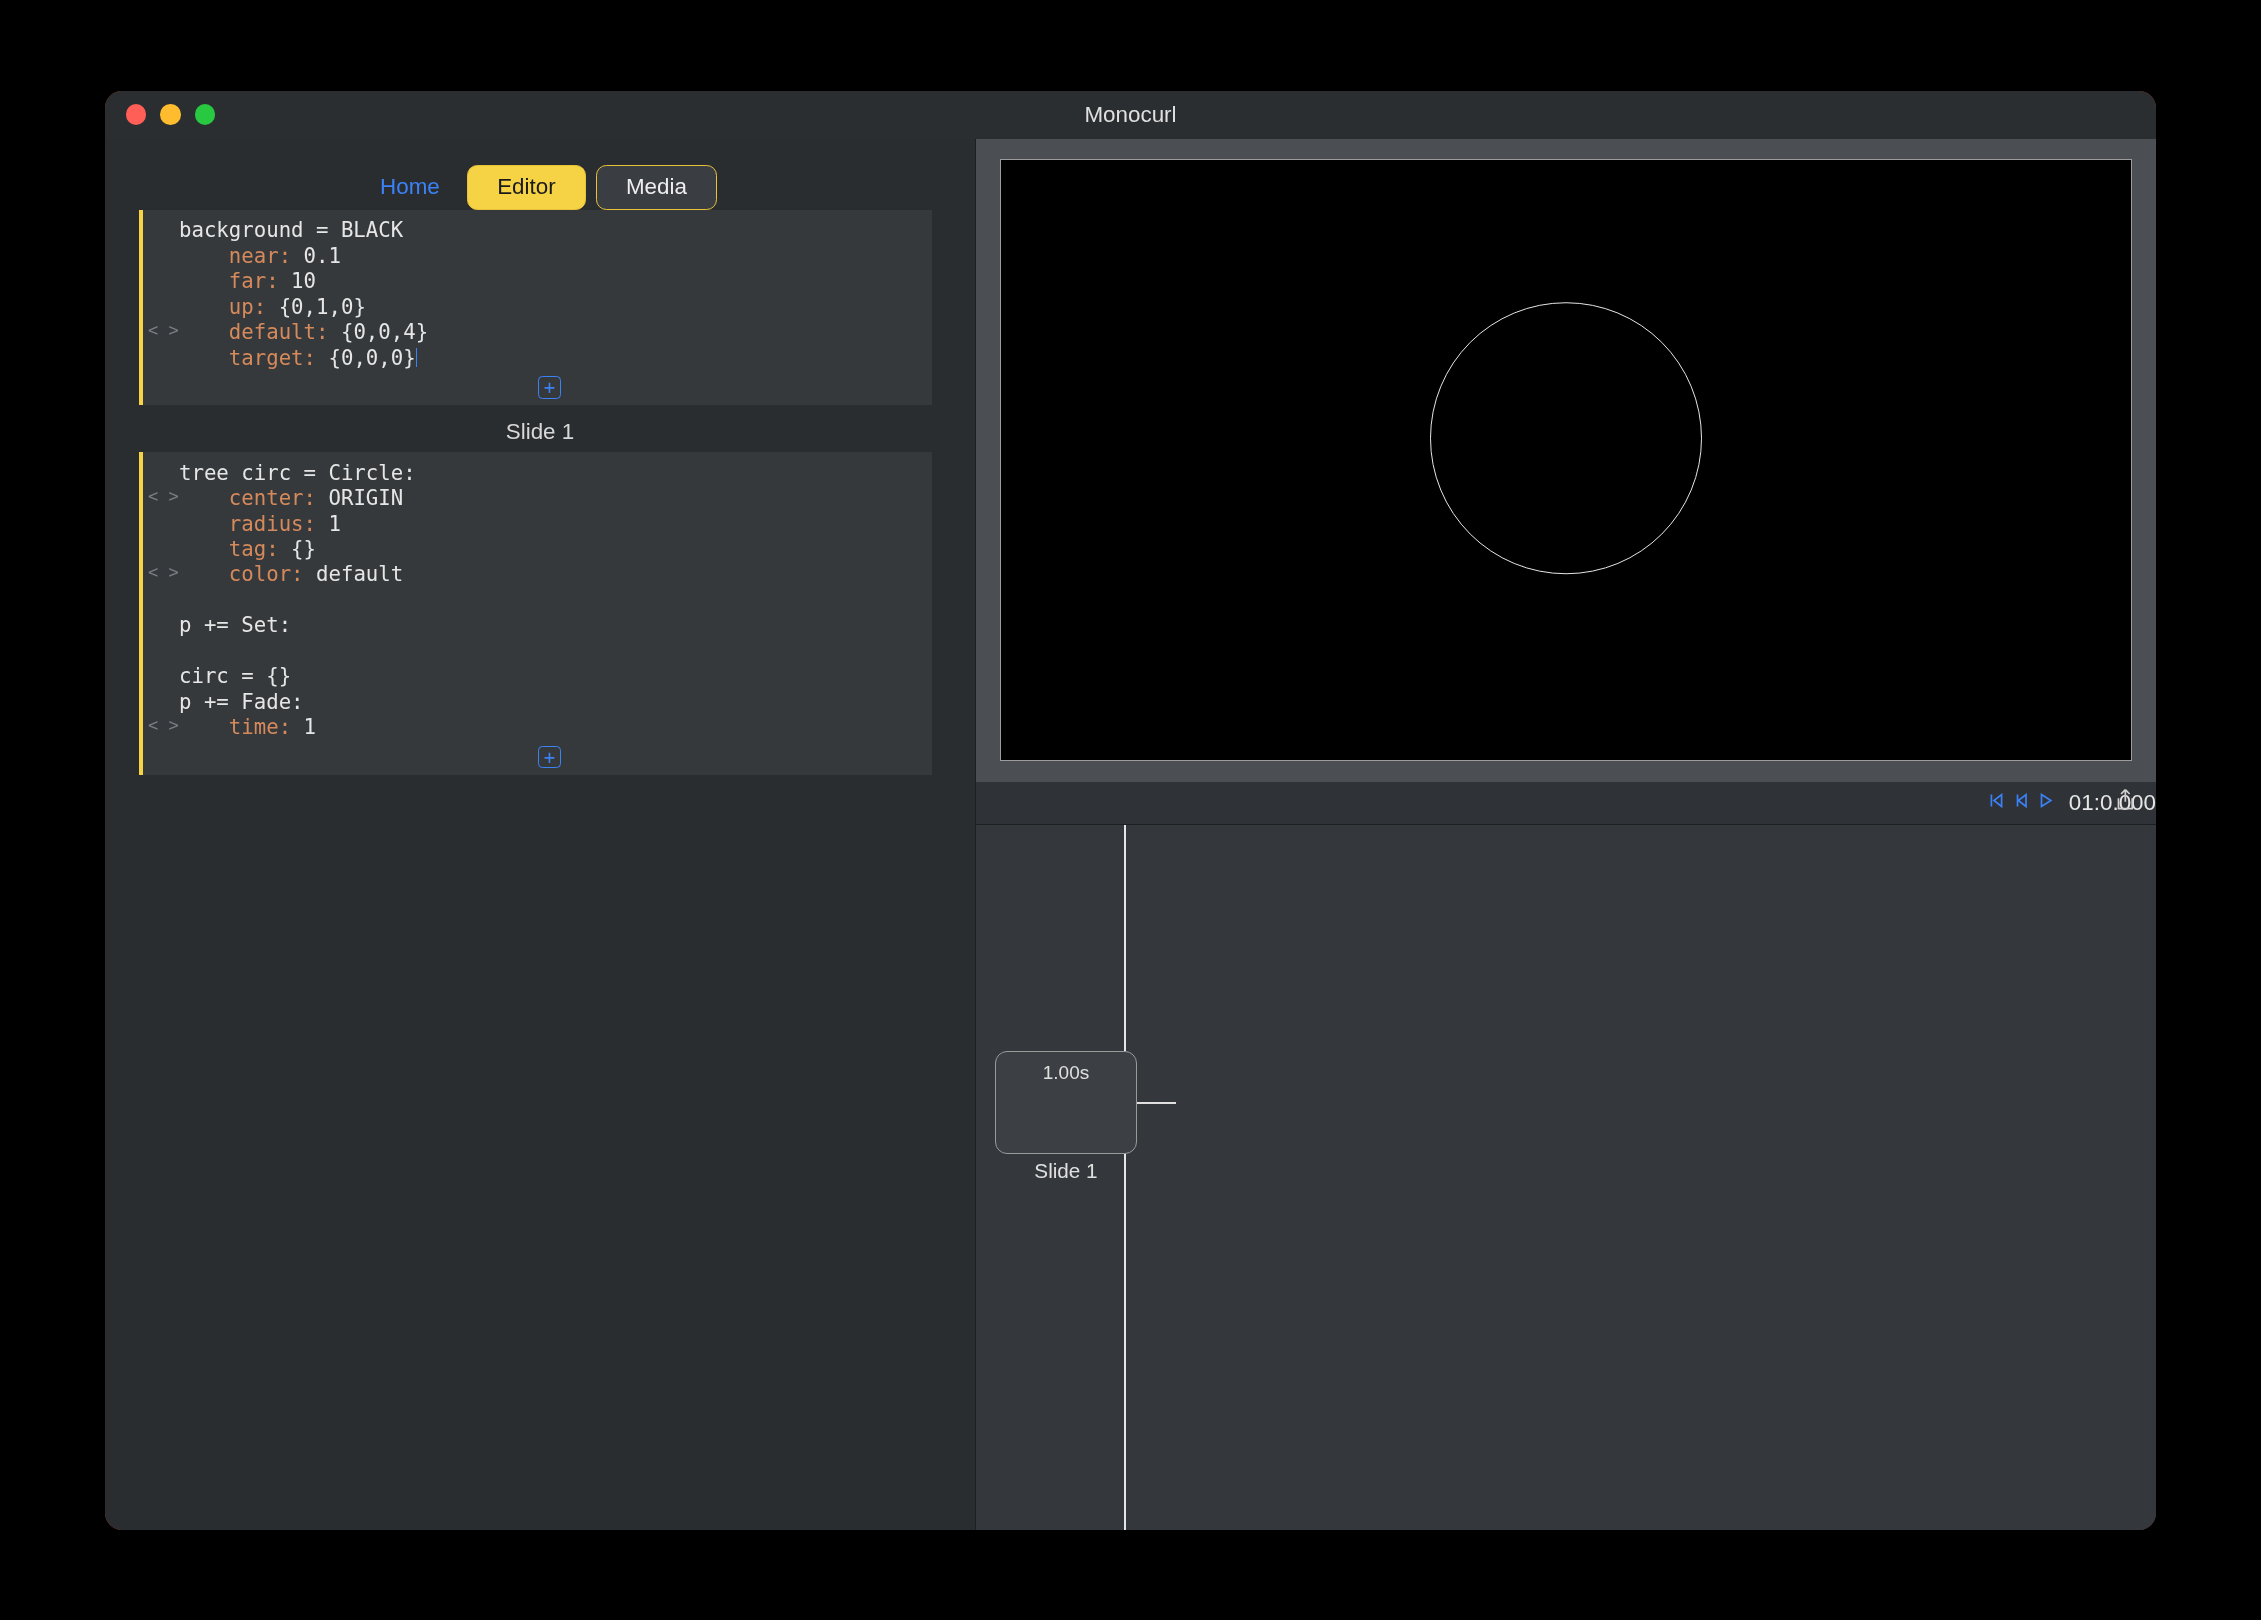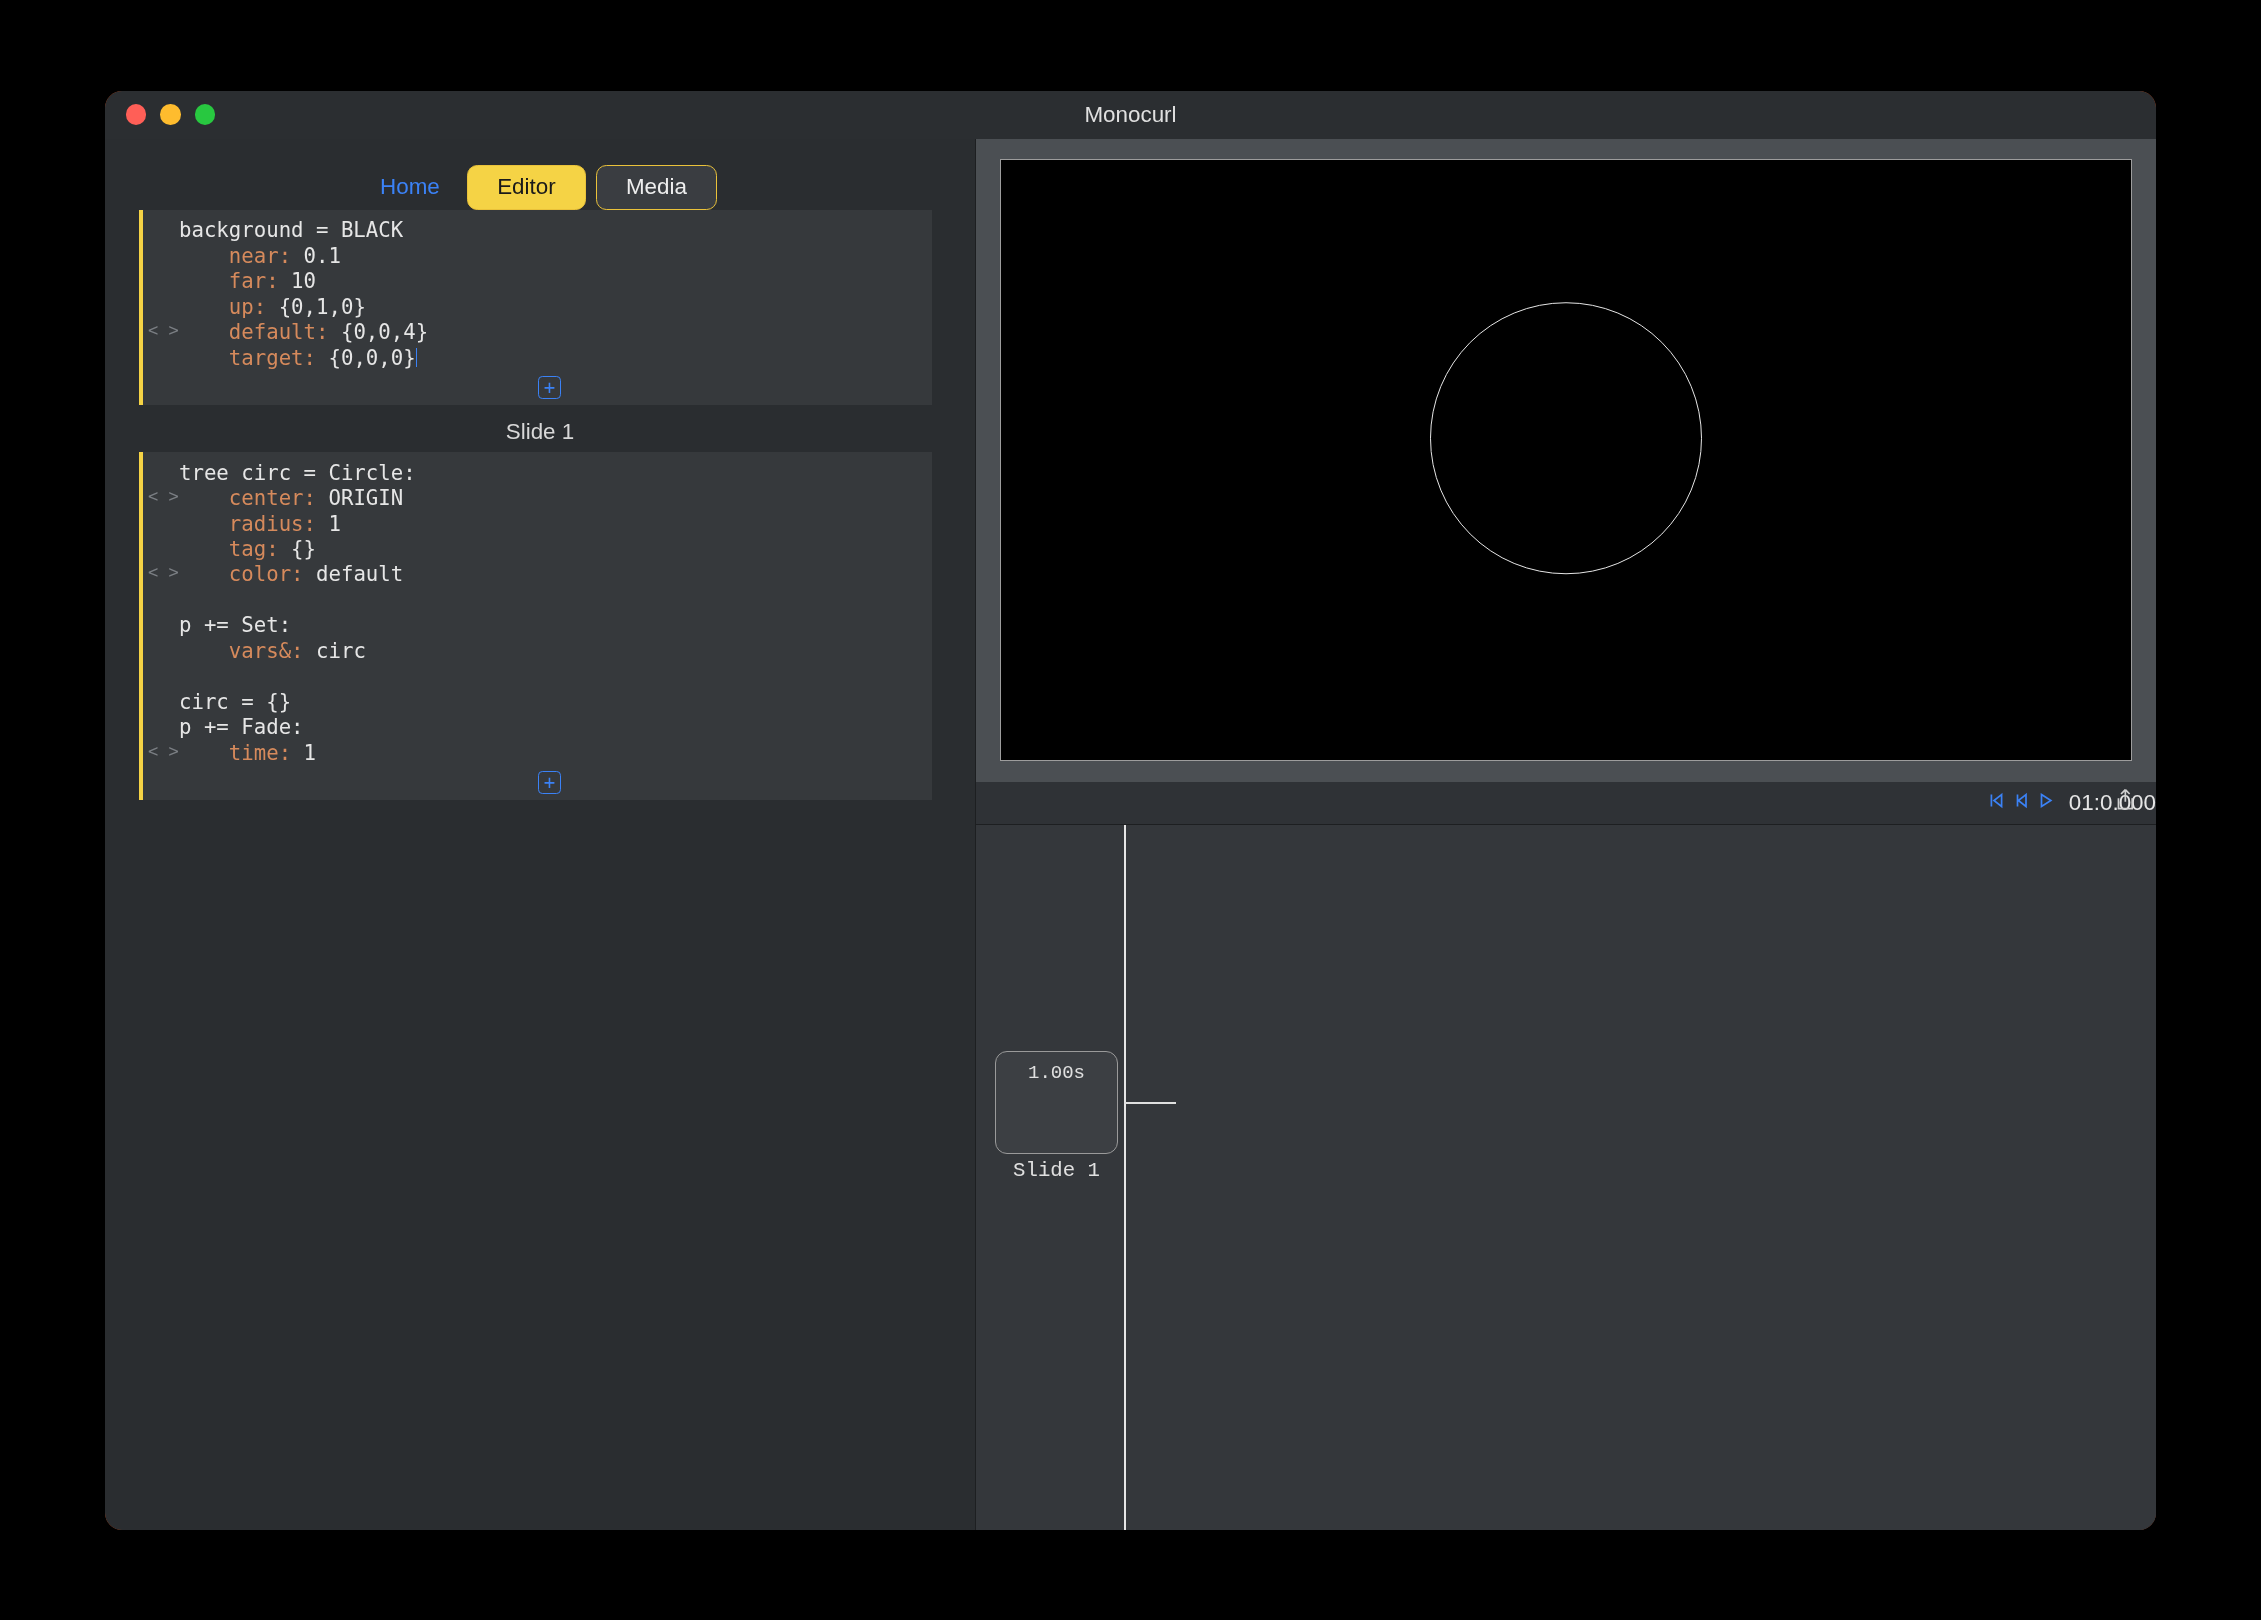--- a/index.html
+++ b/index.html
@@ -205,22 +205,21 @@
     position: absolute;
     top: 0; bottom: 0;
     left: 148px;
     width: 1.7px;
     background: #e6e6e6;
   }
   .slide-chip {
     position: absolute;
     left: 19px;
     top: 226px;
-    width: 123px;
-    font-family: Liberation Mono, monospace;
+    width: 142px;
   }
   .slide-box {
     height: 103px;
     border: 1.7px solid #9a9a9a;
     border-radius: 12px;
     background: #3c3f43;
     color: #e0e0e0;
     font-size: 19px;
     text-align: center;
     padding-top: 10.3px;
@@ -274,21 +273,20 @@
 
       <div class="section-title2">Slide 1</div>
       <div class="code-block">
         <div class="code-line"><span>tree circ = Circle:</span></div>
         <div class="code-line"><span class="gutter-icon">&lt; &gt;</span>    <span class="kw-orange">center:</span><span> ORIGIN</span></div>
         <div class="code-line">    <span class="kw-orange">radius:</span><span> 1</span></div>
         <div class="code-line">    <span class="kw-orange">tag:</span><span> {}</span></div>
         <div class="code-line"><span class="gutter-icon">&lt; &gt;</span>    <span class="kw-orange">color:</span><span> default</span></div>
         <div class="code-line"><span></span>&nbsp;</div>
         <div class="code-line"><span>p += Set:</span></div>
-        <div class="code-line">    <span class="kw-orange">vars&amp;:</span><span> circ</span></div>
         <div class="code-line"><span></span>&nbsp;</div>
         <div class="code-line"><span>circ = {}</span></div>
         <div class="code-line"><span>p += Fade:</span></div>
         <div class="code-line"><span class="gutter-icon">&lt; &gt;</span>    <span class="kw-orange">time:</span><span> 1</span></div>
         <div class="add-box">+</div>
       </div>
     </div>
 
     <div class="right">
       <div class="preview-wrap">

